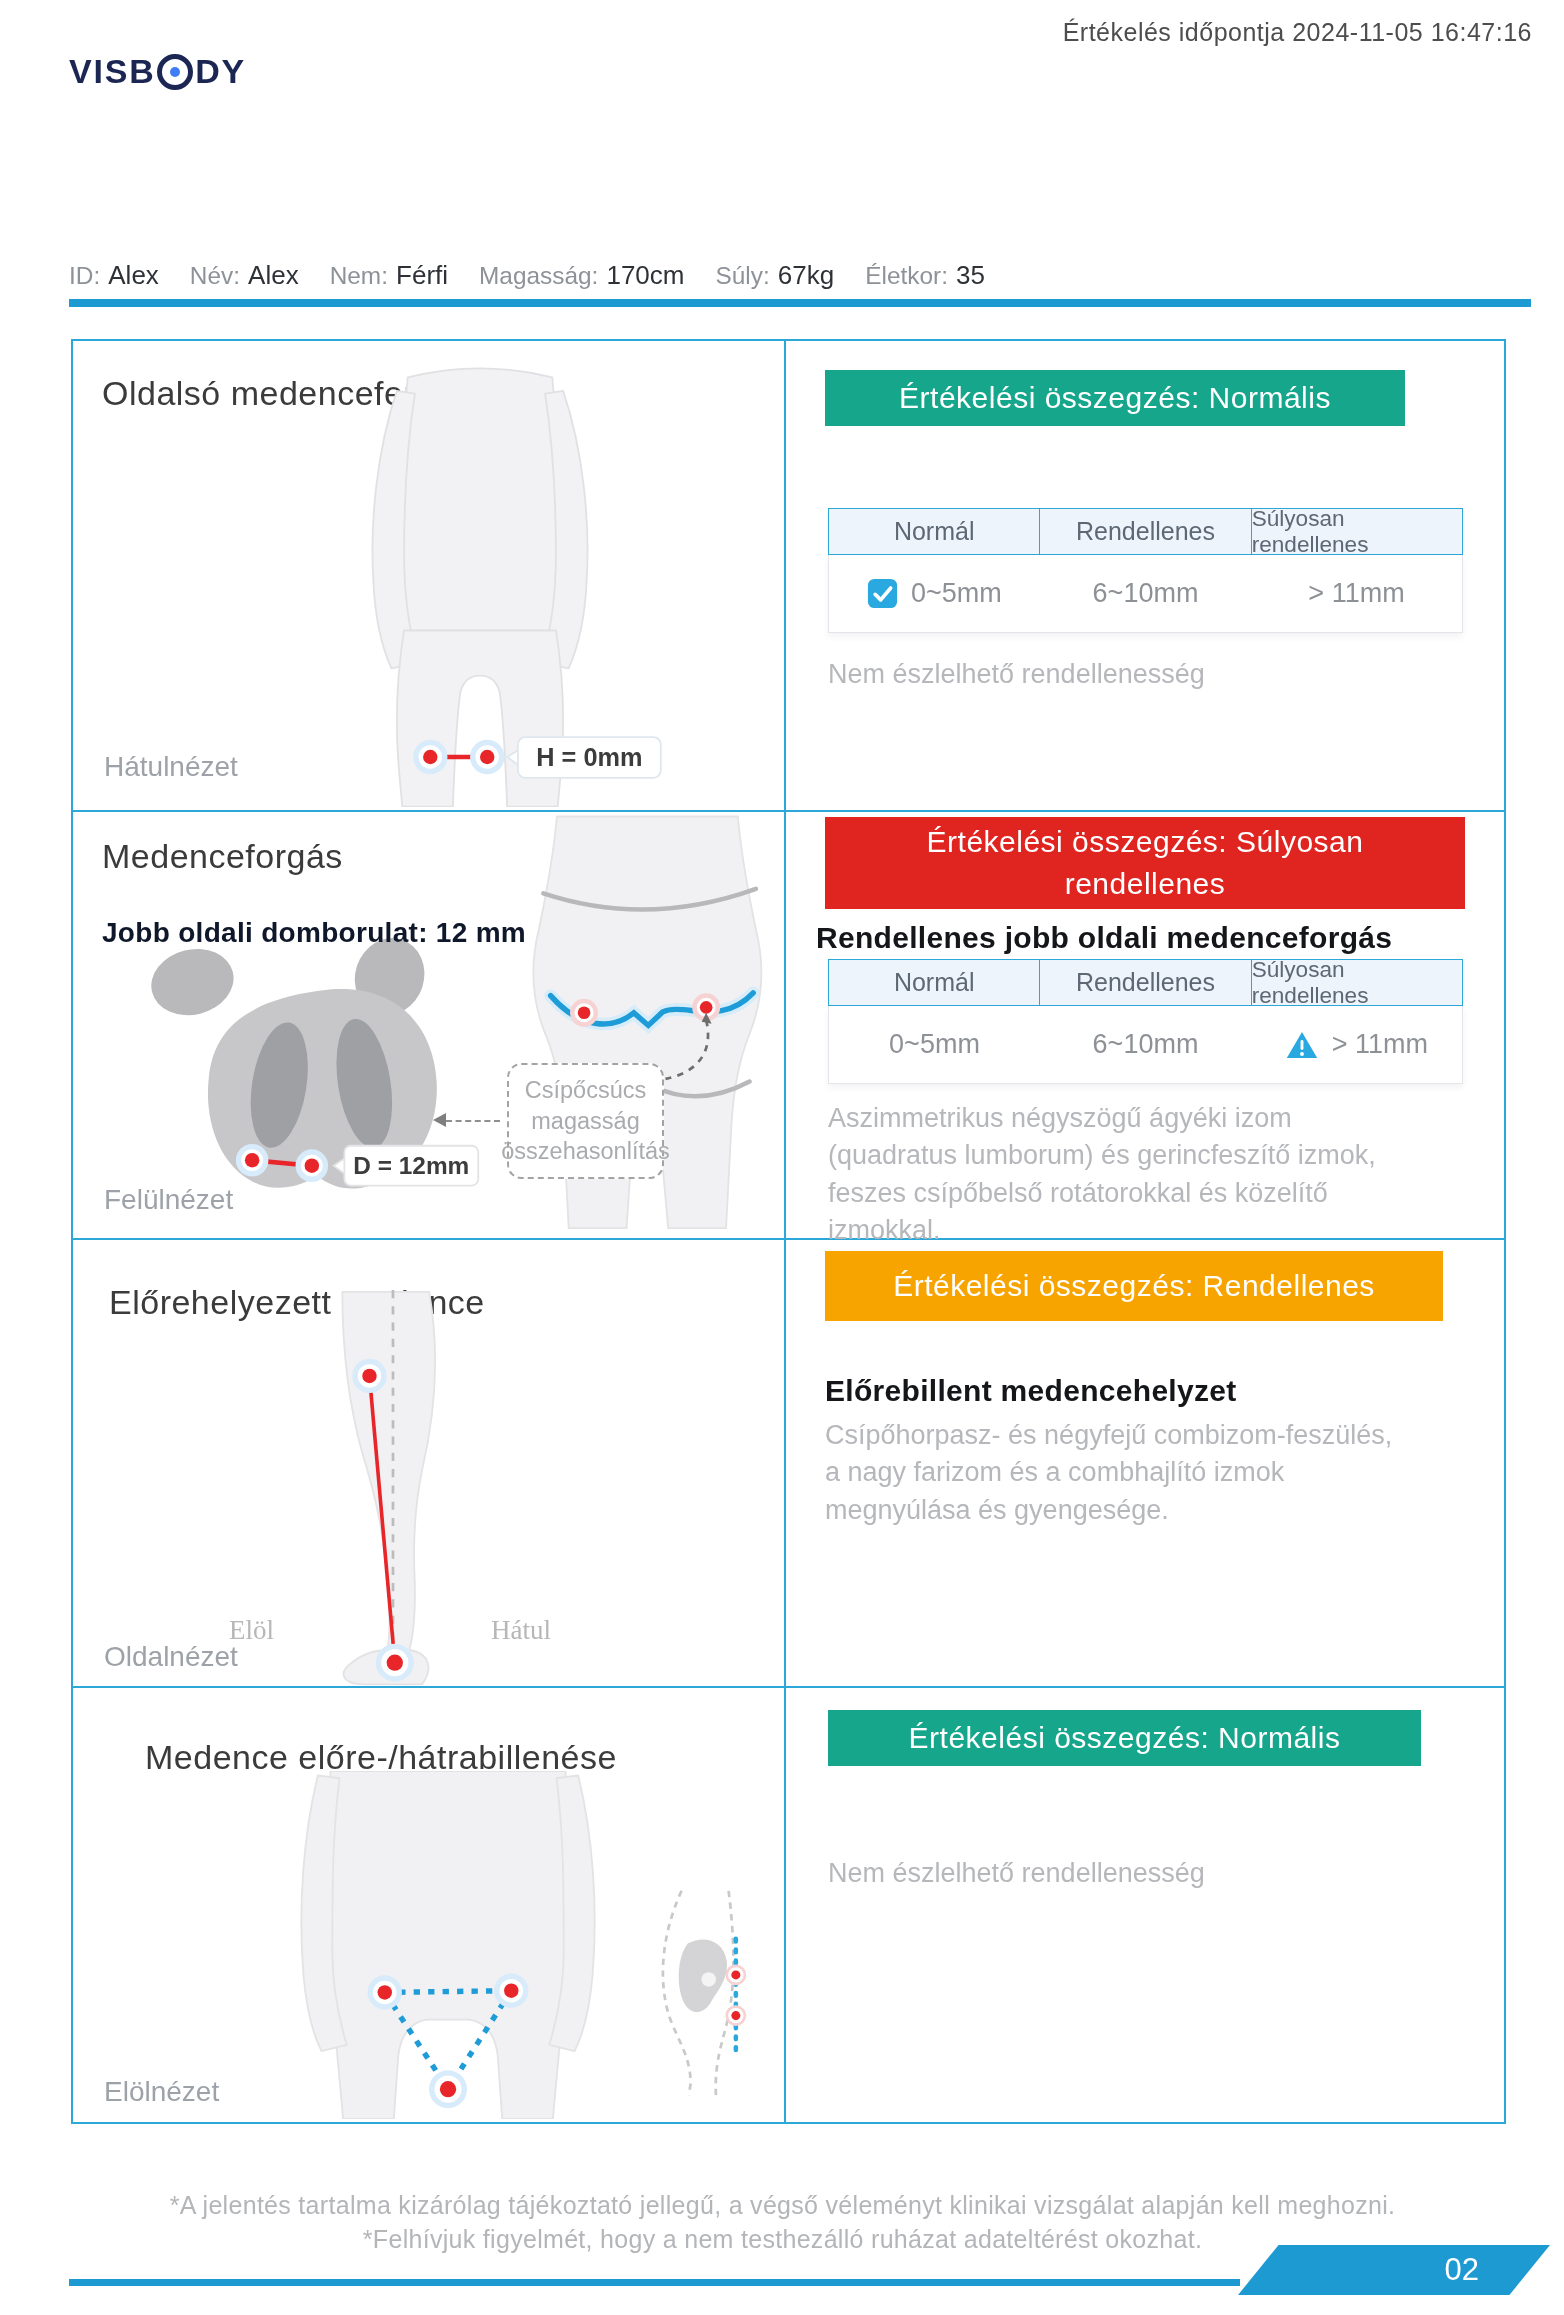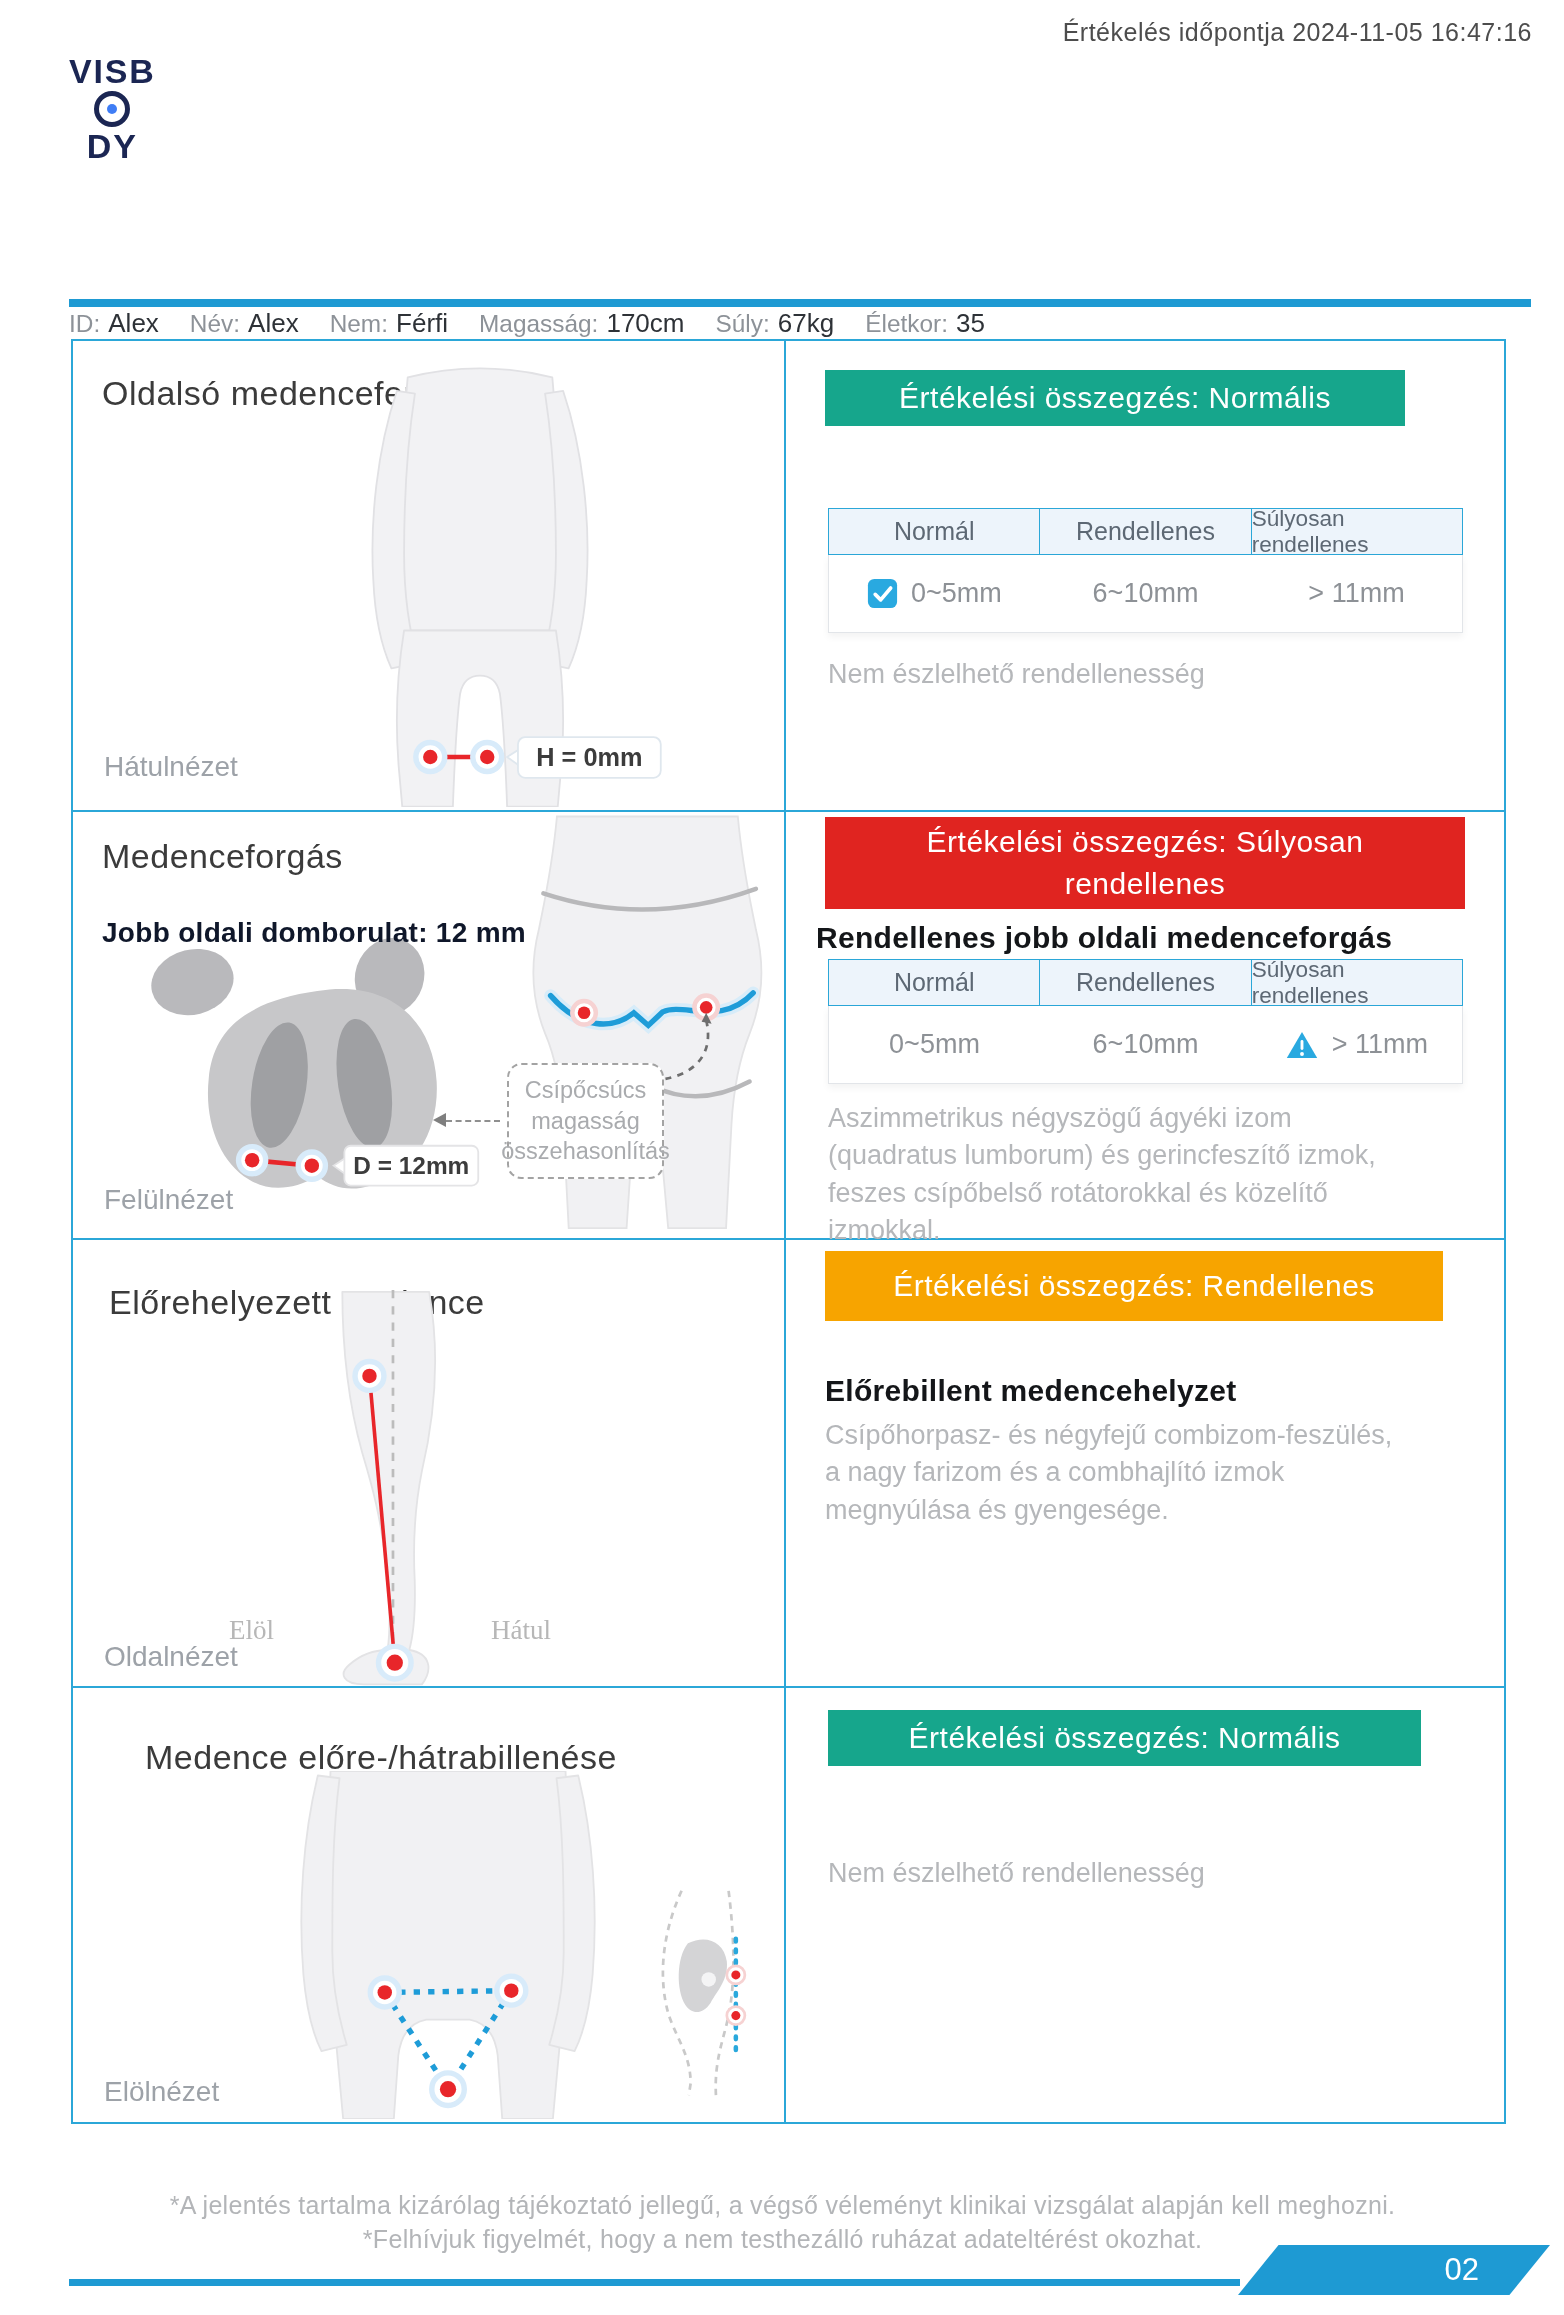--- a/index.html
+++ b/index.html
@@ -3,27 +3,27 @@
 <meta charset="utf-8">
 <style>
   html,body{margin:0;padding:0;background:#fff;}
   .page{position:relative;width:1565px;height:2316px;background:#ffffff;
         font-family:"Liberation Sans",sans-serif;overflow:hidden;border-radius:6px;}
   .abs{position:absolute;}
 
   
   .timestamp{top:18px;right:33px;font-size:25px;color:#4d4d4d;letter-spacing:0.5px;}
   .logo{left:69px;top:52px;display:flex;align-items:center;font-weight:700;
-        font-size:34px;color:#1b2653;letter-spacing:1.8px;flex-direction:column;}
+        font-size:34px;color:#1b2653;letter-spacing:1.8px;}
   .logo-o{position:relative;width:26px;height:26px;border:5.4px solid #1b2653;border-radius:50%;
           margin:0 1.8px;display:inline-block;box-sizing:content-box;}
   .logo-o .dot{position:absolute;left:50%;top:50%;width:10px;height:10px;margin:-5px 0 0 -5px;
           border-radius:50%;background:#3f7df5;}
   .main-title{left:67px;top:136px;font-size:60px;color:#2d2d2d;font-weight:500;letter-spacing:0.9px;}
-  .patient{left:69px;top:260px;display:flex;gap:31px;align-items:baseline;margin-top:48px;}
+  .patient{left:69px;top:260px;display:flex;gap:31px;align-items:baseline;}
   .patient .lbl{color:#8d9298;font-size:24.4px;margin-right:8.1px;}
   .patient .val{color:#2e3237;font-size:26px;font-weight:500;}
   .header-bar{left:69px;top:299px;width:1462px;height:8.1px;background:#1e9ad3;}
 
   
   .panels{left:71px;top:339px;width:1435px;border:2.7px solid #2ba7d8;box-sizing:border-box;}
   .prow{display:flex;border-bottom:2.7px solid #2ba7d8;}
   .prow:last-child{border-bottom:none;}
   .cellL{position:relative;width:711px;border-right:2.7px solid #2ba7d8;flex:none;}
   .cellR{position:relative;flex:1;}

